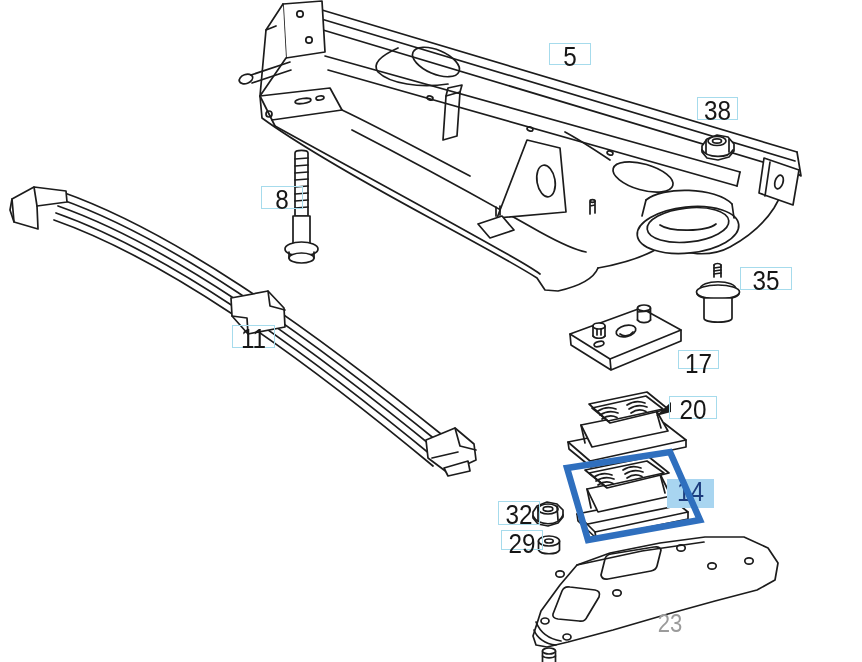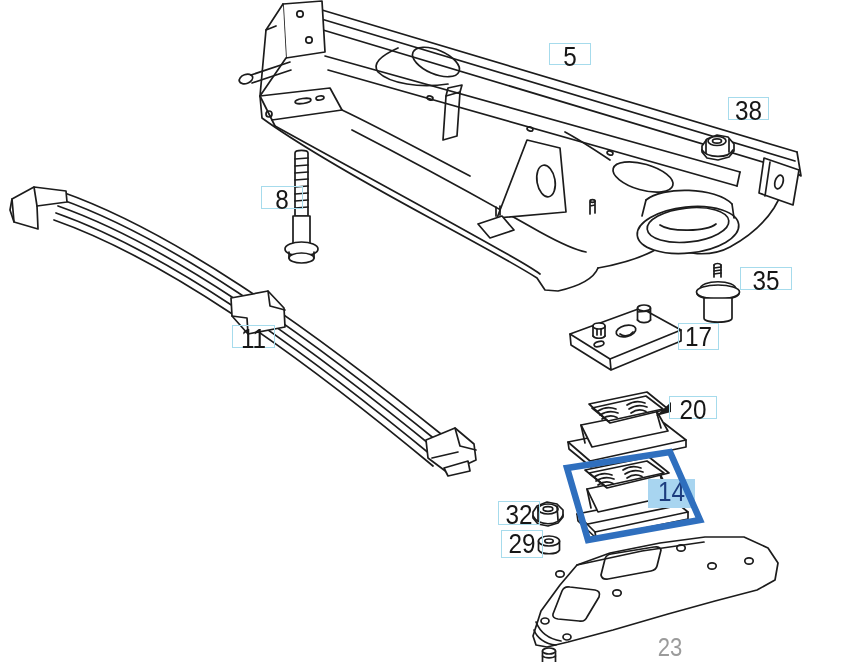--- a/index.html
+++ b/index.html
@@ -13,21 +13,21 @@
     position:absolute; z-index:2; box-sizing:border-box;
     border:1.5px solid #a6dbec; background:transparent; cursor:pointer;
   }
   .label .t {
     position:absolute; left:0; right:0; top:0; text-align:center;
     font-size:27px; line-height:27px; font-weight:400; color:#161616;
     transform:scaleX(.9); transform-origin:center; white-space:nowrap;
   }
   .label--highlight { border:none; background:#a8d5f0; }
   .label--highlight .t { color:#1d3d7e; }
-  .label--plain { border:none; background:transparent;margin-top:24px; }
+  .label--plain { border:none; background:transparent; }
   .label--plain .t { color:#9b9b9b; font-size:26px; transform:scaleX(.85); }
 </style>
 </head>
 <body>
 
 <div class="stage">
 
   <svg class="art" width="862" height="662" viewBox="0 0 862 662" fill="none" stroke="#1c1c1c" stroke-width="1.7" stroke-linecap="round" stroke-linejoin="round">
 
     <g>
@@ -213,53 +213,53 @@
       <path d="M542.5,656 C545,658.5 553,658.5 555.5,656"></path>
     </g>
 
     <polygon points="656,416 671,402 671,412" fill="#1c1c1c" stroke="none"></polygon>
   </svg>
 
   <div class="label" style="left:549px;top:43px;width:42px;height:22px">
     <span class="t">5</span>
   </div>
 
-  <div class="label" style="left:728px;top:97px;width:41px;height:23px">
+  <div class="label" style="left:697px;top:97px;width:41px;height:23px">
     <span class="t">38</span>
   </div>
 
   <div class="label" style="left:261px;top:186px;width:42px;height:23px">
     <span class="t">8</span>
   </div>
 
   <div class="label" style="left:232px;top:325px;width:43px;height:23px">
     <span class="t">11</span>
   </div>
 
   <div class="label" style="left:740px;top:267px;width:52px;height:23px">
     <span class="t">35</span>
   </div>
 
-  <div class="label" style="left:678px;top:323px;width:41px;height:27px">
+  <div class="label" style="left:678px;top:350px;width:41px;height:19px">
     <span class="t">17</span>
   </div>
 
   <div class="label" style="left:669px;top:396px;width:48px;height:23px">
     <span class="t">20</span>
   </div>
 
-  <div class="label label--highlight" style="left:648px;top:479px;width:47px;height:29px">
+  <div class="label label--highlight" style="left:667px;top:479px;width:47px;height:29px">
     <span class="t">14</span>
   </div>
 
   <div class="label" style="left:498px;top:501px;width:42px;height:24px">
     <span class="t">32</span>
   </div>
 
-  <div class="label" style="left:501px;top:530px;width:42px;height:28px">
+  <div class="label" style="left:501px;top:530px;width:42px;height:20px">
     <span class="t">29</span>
   </div>
 
   <div class="label label--plain" style="left:648px;top:610px;width:44px;height:26px">
     <span class="t">23</span>
   </div>
 
   <svg class="overlay" width="862" height="662" viewBox="0 0 862 662">
     <polygon points="567,468 670,452 700,520 588,540" fill="none" stroke="#2f6fbe" stroke-width="6.5" stroke-linejoin="miter"></polygon>
   </svg>

